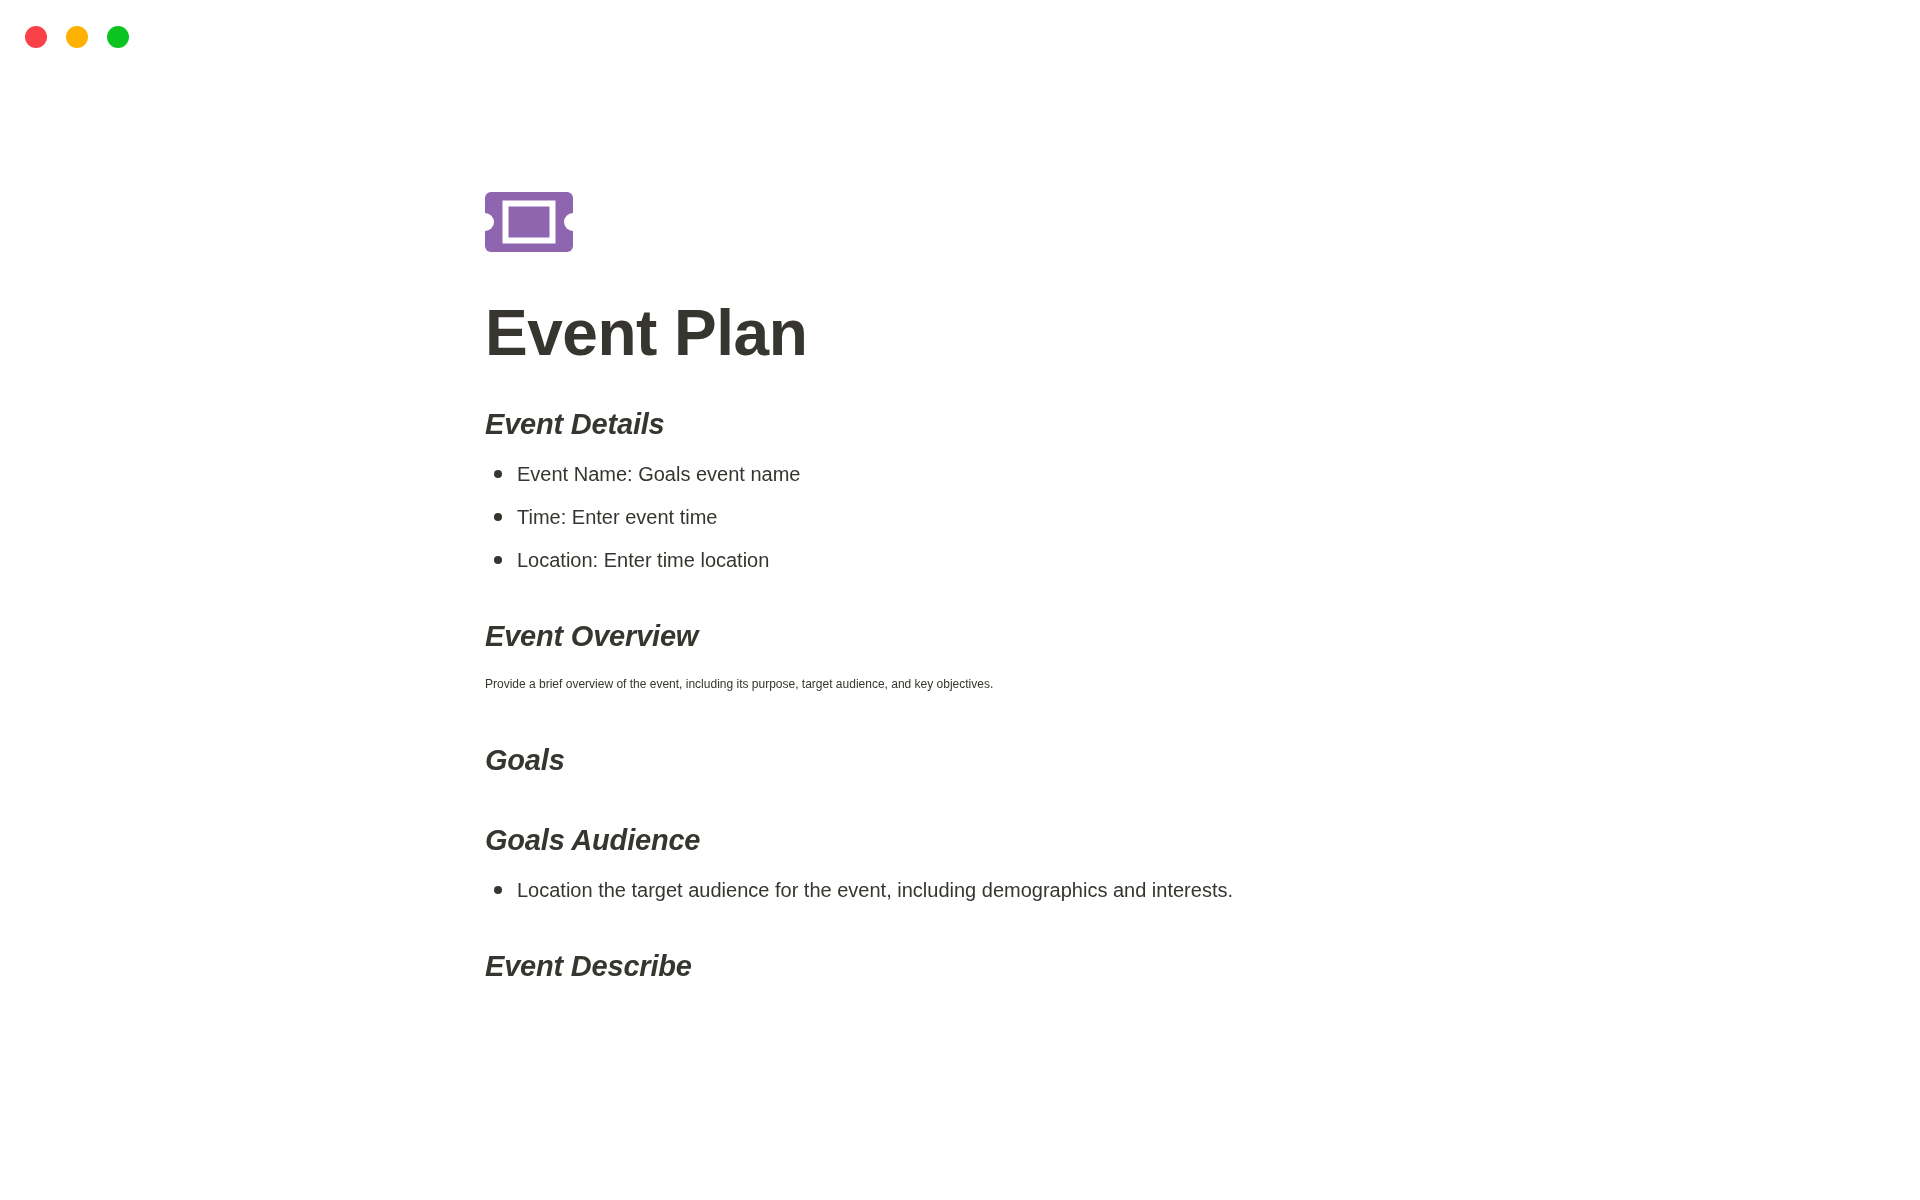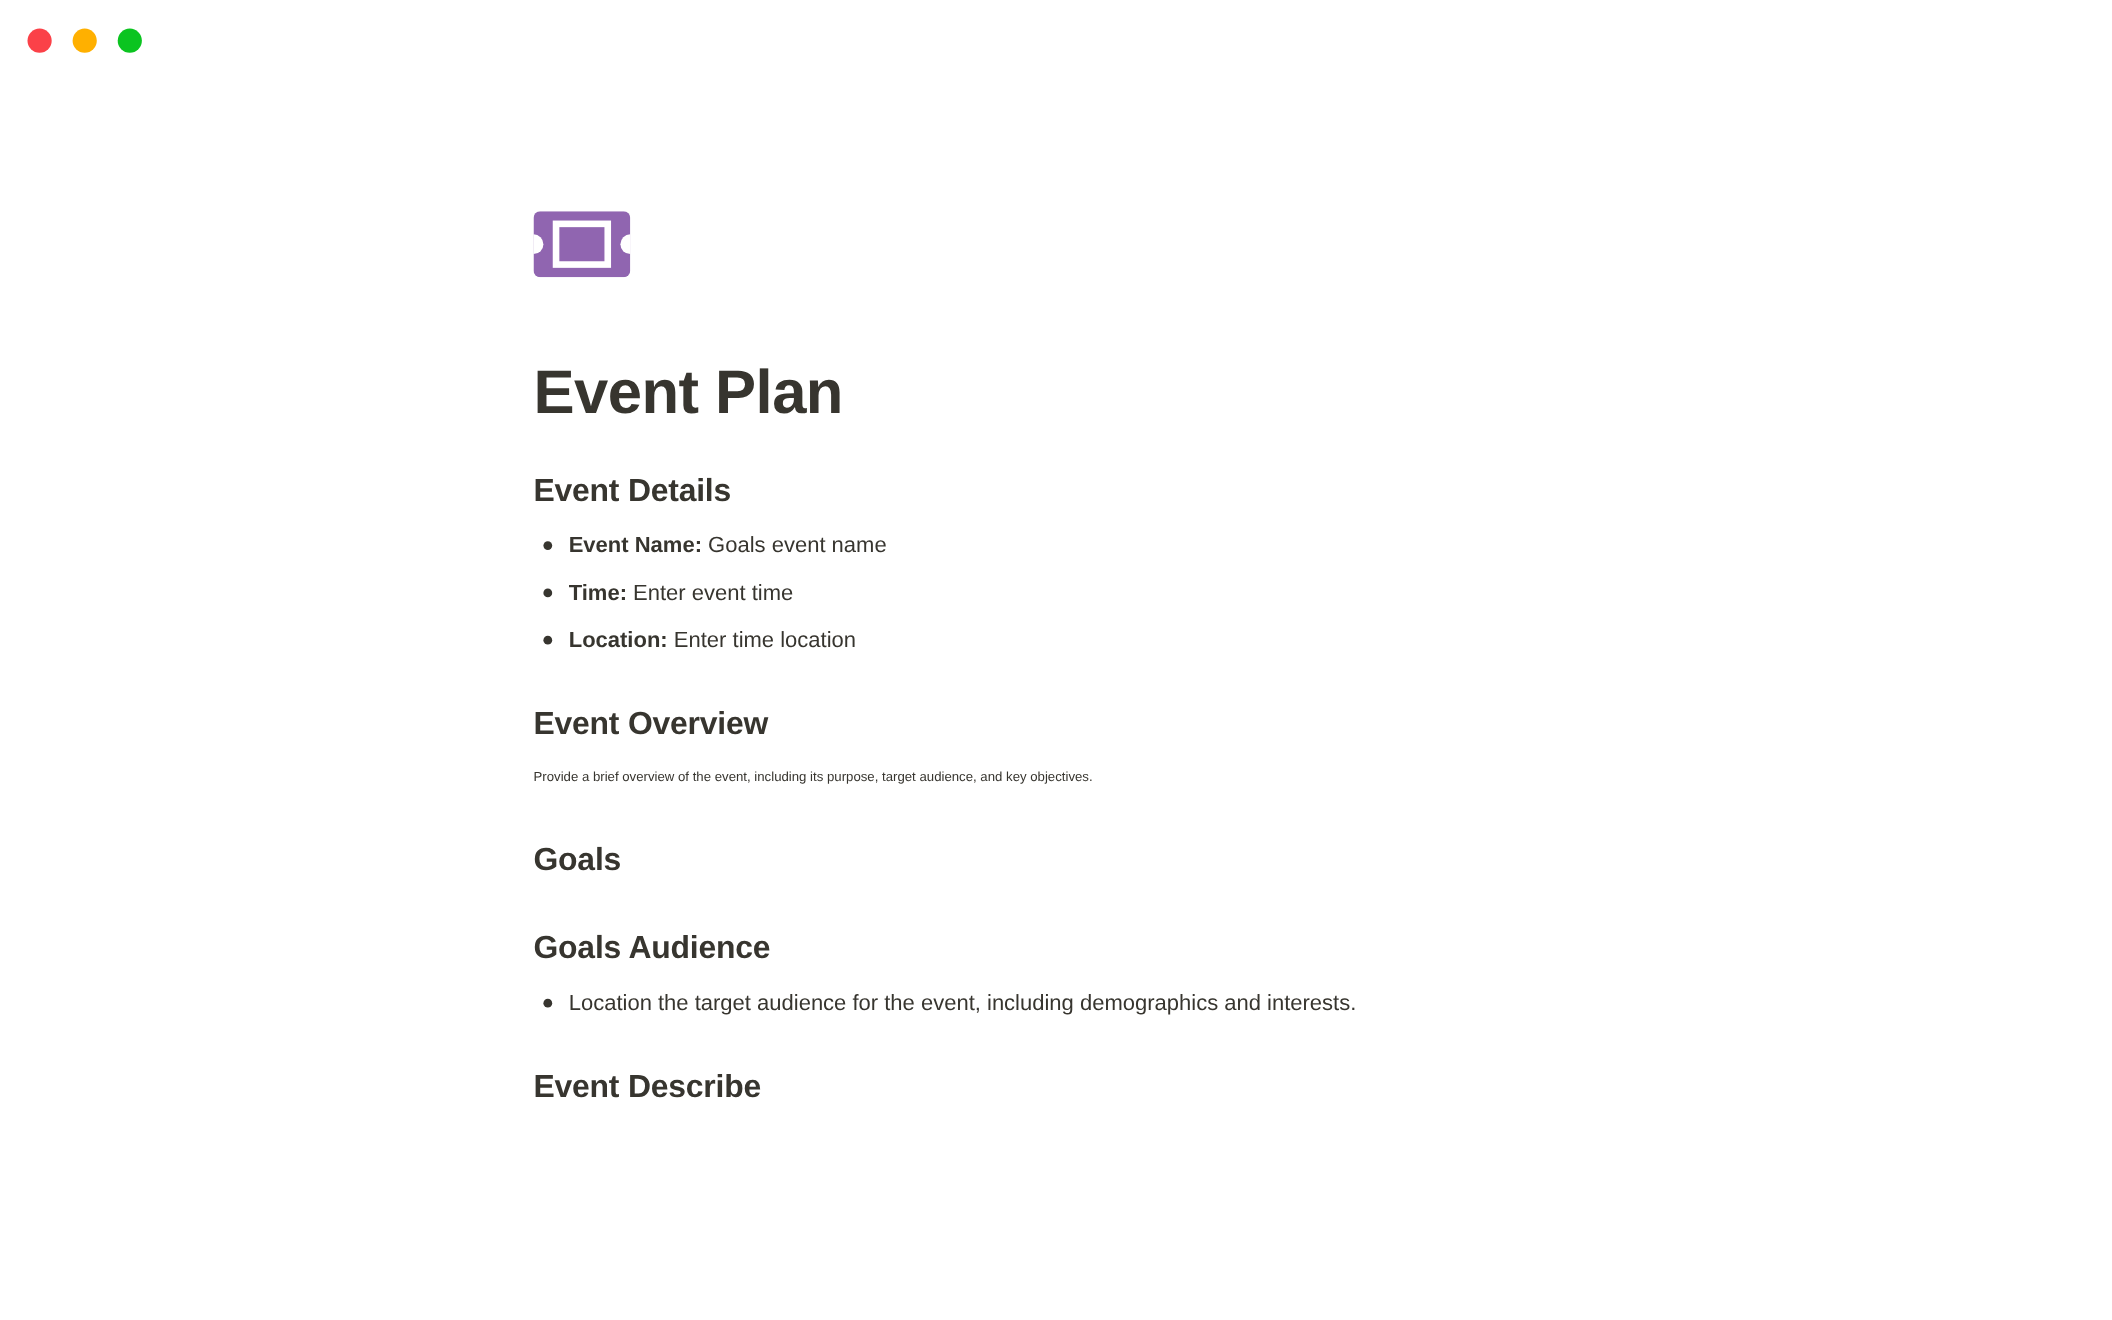--- a/index.html
+++ b/index.html
@@ -24,32 +24,33 @@
     width: 950px;
     margin: 0 auto;
     padding-top: 192px;
   }
   .page-icon {
     width: 88px; height: 60px;
     display: block; cursor: pointer;
   }
   .page-icon svg { display: block; }
   h1.page-title {
-    margin-top: 74px;
-    font-size: 56px;
+    margin-top: 52px;
+    font-size: 64px;
     line-height: 59px;
     font-weight: 700;
     letter-spacing: -0.5px;
   }
   h2.section-heading {
     margin-top: 42px;
     font-size: 29px;
     line-height: 38px;
     font-weight: 700;
     letter-spacing: -0.2px;
+    font-style: italic;
   }
   .doc p.body-text {
     margin-top: 14px;
     font-size: 12px;
     line-height: 30px;
     white-space: nowrap;
   }
   ul.bullet-list {
     margin-top: 16px;
     list-style: none;
@@ -62,21 +63,21 @@
     margin-bottom: 13px;
   }
   ul.bullet-list li::before {
     content: "";
     position: absolute;
     left: 9px; top: 11px;
     width: 8px; height: 8px;
     border-radius: 50%;
     background: #37352F;
   }
-  .item-label { font-weight: 700; }
+  .item-label { font-weight: 400; }
 </style>
 </head>
 <body>
 
 <div class="traffic-lights">
   <button class="traffic-light" style="background: rgb(251, 65, 72);"></button>
   <button class="traffic-light" style="background: rgb(255, 176, 0);"></button>
   <button class="traffic-light" style="background: rgb(11, 196, 32);"></button>
 </div>
 

